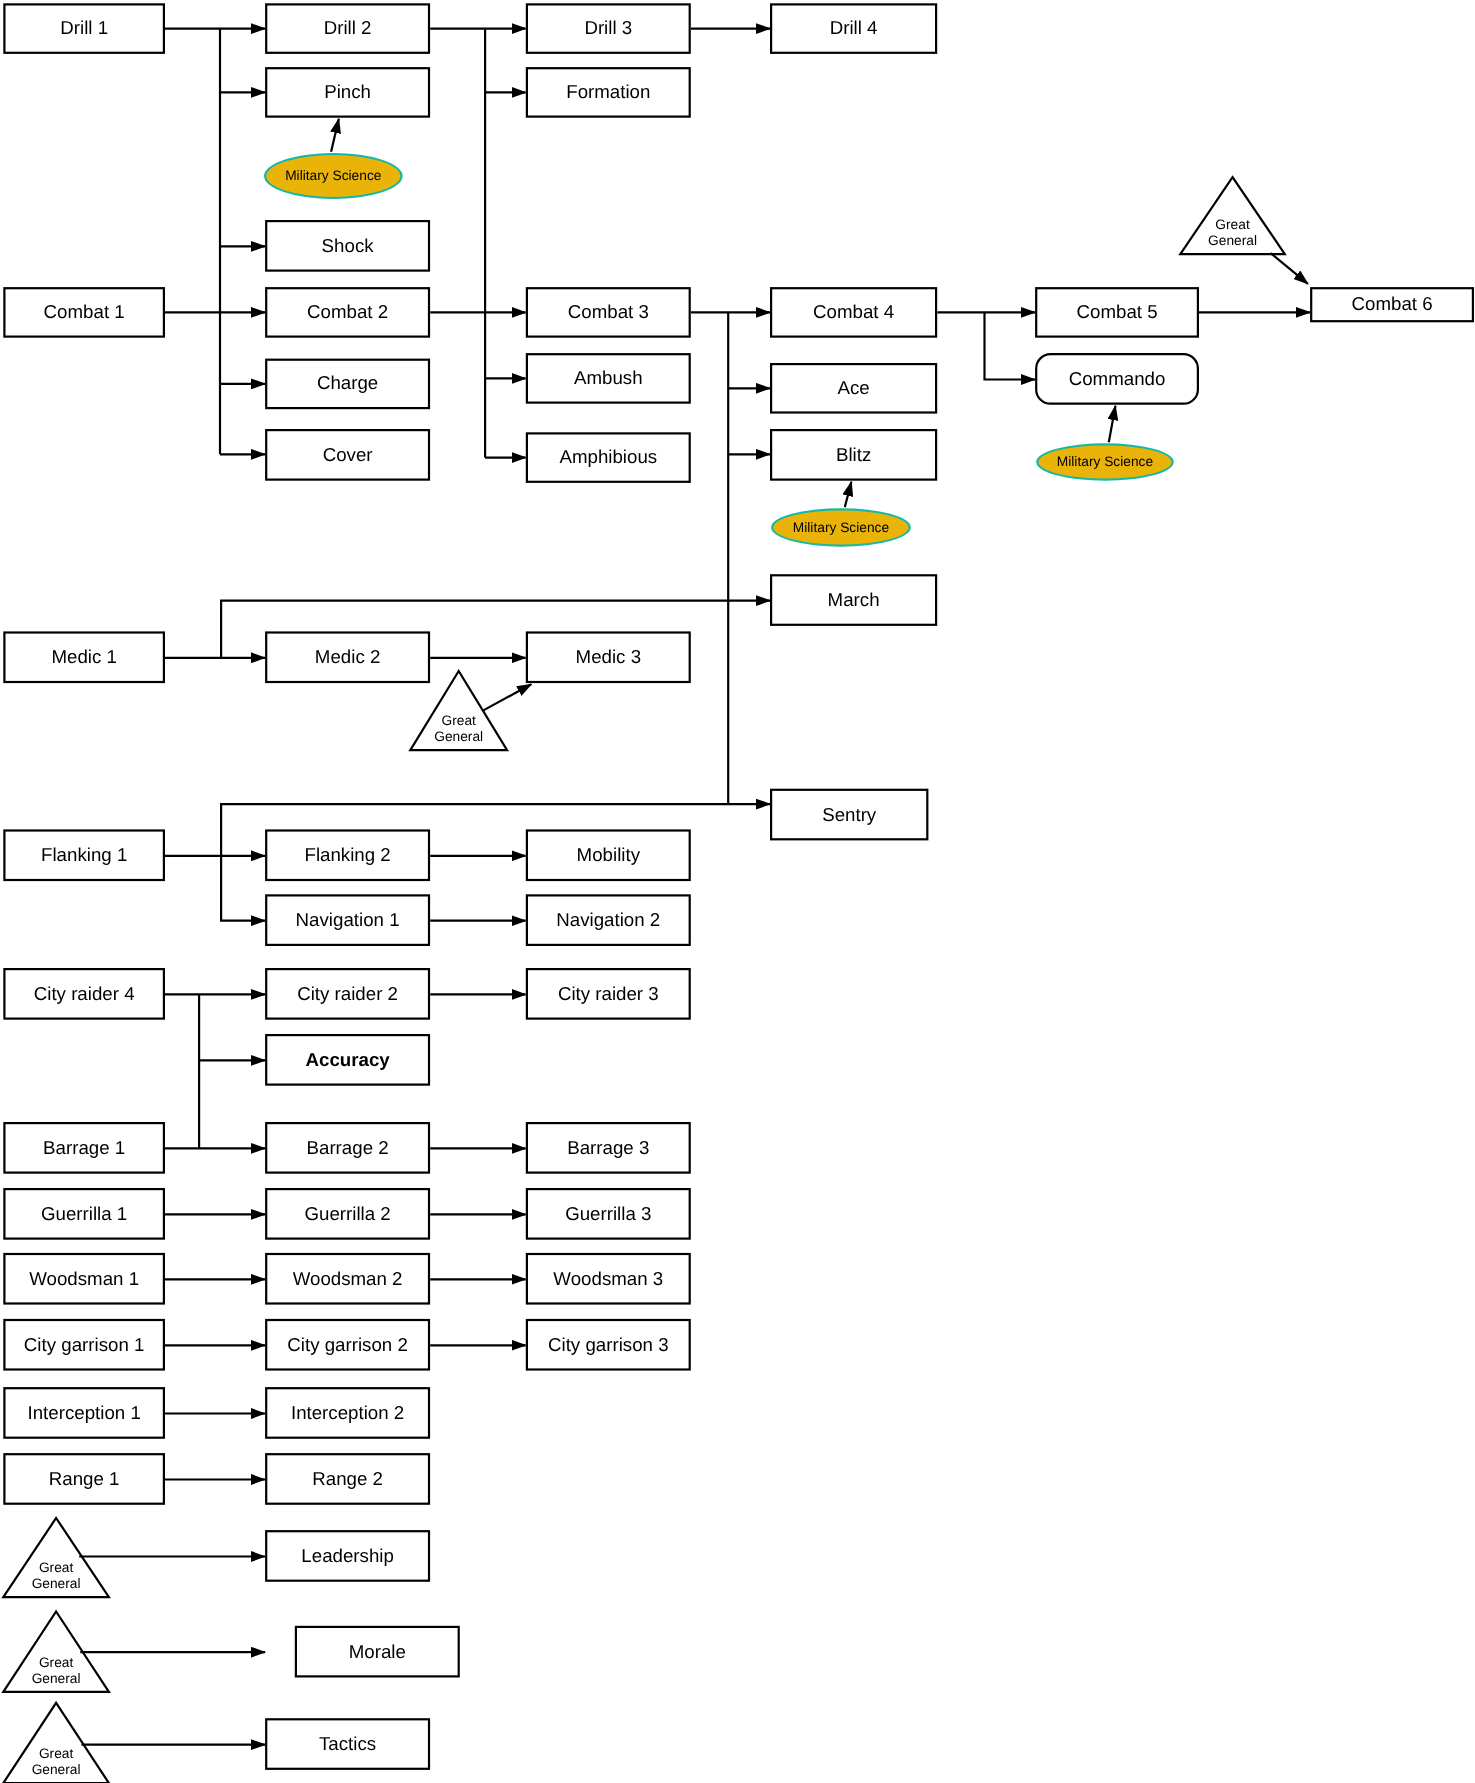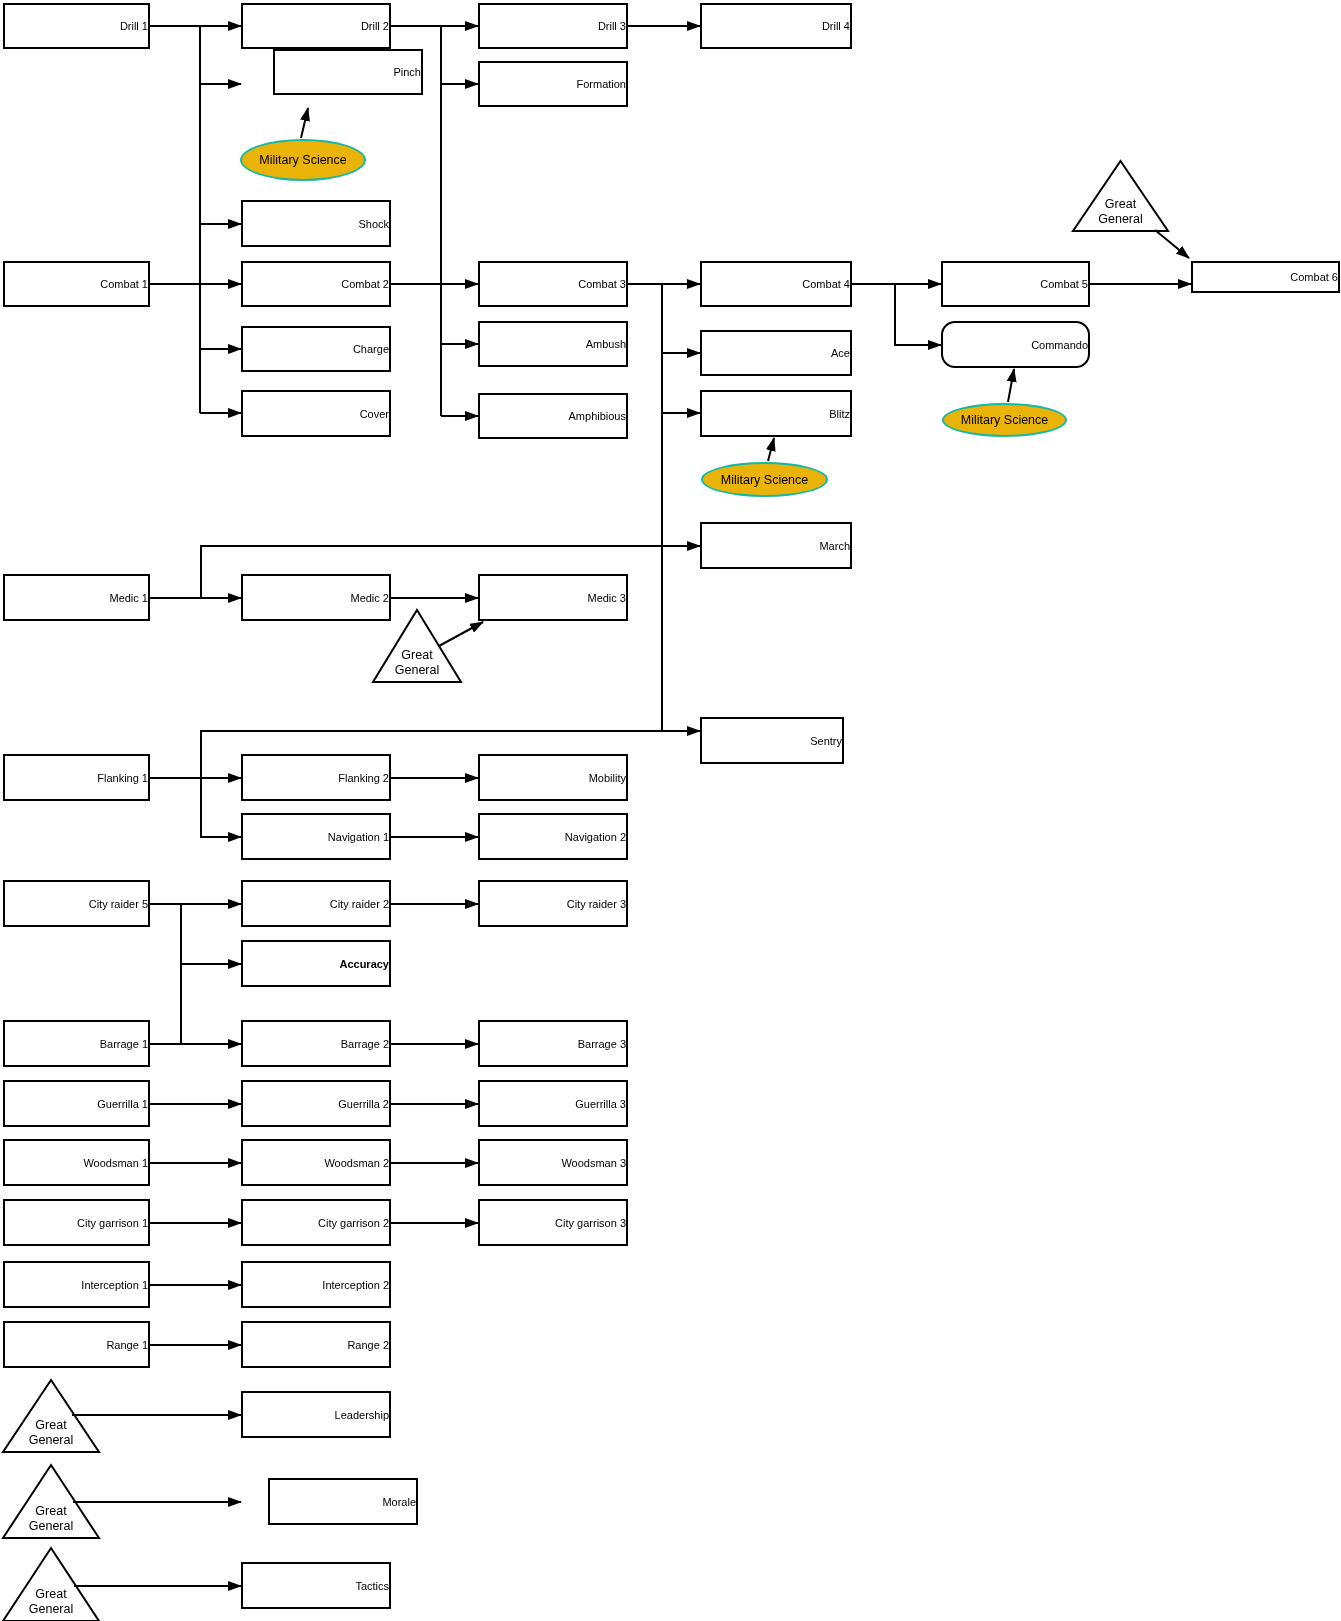--- a/index.html
+++ b/index.html
@@ -17,22 +17,21 @@
   #node-layer{position:absolute;left:0;top:0;width:100%;height:100%;z-index:2;pointer-events:none;}
   .node{
     position:absolute;
     display:flex;align-items:center;justify-content:center;
     box-sizing:border-box;
     text-align:center;
   }
   .node.box{
     background:#fff;
     border:2px solid #000;
-    font-size:11px;
-    justify-content:flex-end;
+    font-size:17px;
   }
   .node.ellipse{
     background:#eab308;
     border:2px solid #14b8a6;
     border-radius:50%;
     font-size:12.5px;
   }
   .node.triangle{
     font-size:12.5px;
     align-items:flex-end;
@@ -115,21 +114,21 @@
     </div>
     <div class="node box" style="left: 241px; top: 3px; width: 150px; height: 46px;">
       <span class="lbl">Drill 2</span>
     </div>
     <div class="node box" style="left: 478px; top: 3px; width: 150px; height: 46px;">
       <span class="lbl">Drill 3</span>
     </div>
     <div class="node box" style="left: 700px; top: 3px; width: 152px; height: 46px;">
       <span class="lbl">Drill 4</span>
     </div>
-    <div class="node box" style="left: 241px; top: 49px; width: 150px; height: 46px; margin-left: 32px;">
+    <div class="node box" style="left: 241px; top: 61px; width: 150px; height: 46px;">
       <span class="lbl">Pinch</span>
     </div>
     <div class="node box" style="left: 478px; top: 61px; width: 150px; height: 46px;">
       <span class="lbl">Formation</span>
     </div>
     <div class="node ellipse" style="left: 240px; top: 139px; width: 126px; height: 42px;">
       <span class="lbl">Military Science</span>
     </div>
     <div class="node box" style="left: 241px; top: 200px; width: 150px; height: 47px;">
       <span class="lbl">Shock</span>
@@ -211,21 +210,21 @@
     <div class="node box" style="left: 478px; top: 754px; width: 150px; height: 47px;">
       <span class="lbl">Mobility</span>
     </div>
     <div class="node box" style="left: 241px; top: 813px; width: 150px; height: 47px;">
       <span class="lbl">Navigation 1</span>
     </div>
     <div class="node box" style="left: 478px; top: 813px; width: 150px; height: 47px;">
       <span class="lbl">Navigation 2</span>
     </div>
     <div class="node box" style="left: 3px; top: 880px; width: 147px; height: 47px;">
-      <span class="lbl">City raider 5</span>
+      <span class="lbl">City raider 4</span>
     </div>
     <div class="node box" style="left: 241px; top: 880px; width: 150px; height: 47px;">
       <span class="lbl">City raider 2</span>
     </div>
     <div class="node box" style="left: 478px; top: 880px; width: 150px; height: 47px;">
       <span class="lbl">City raider 3</span>
     </div>
     <div class="node box" style="left: 241px; top: 940px; width: 150px; height: 47px; font-weight: bold;">
       <span class="lbl">Accuracy</span>
     </div>

